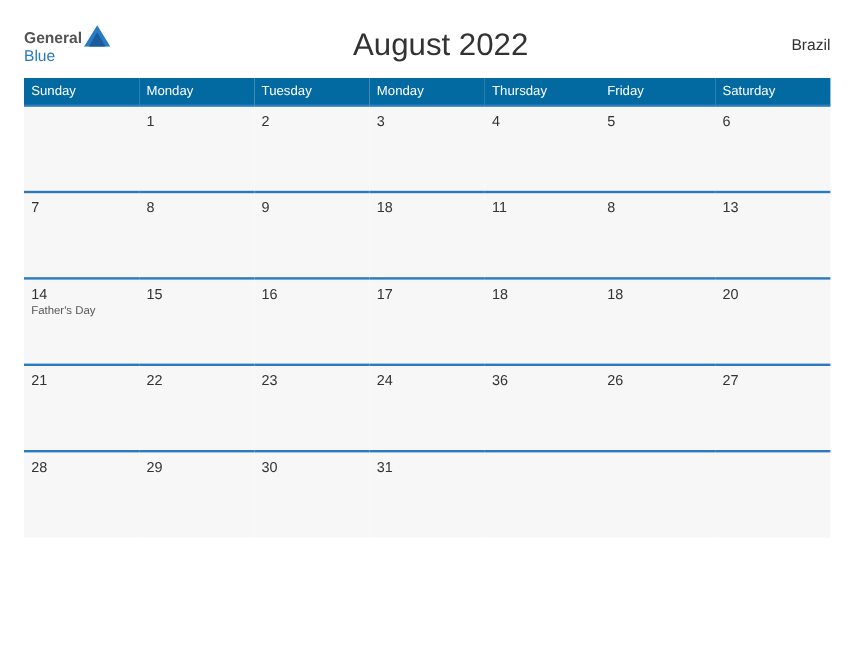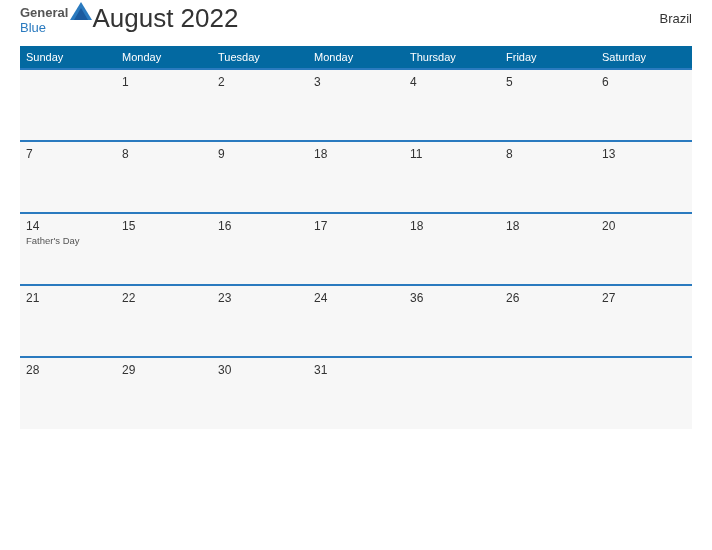--- a/index.html
+++ b/index.html
@@ -6,21 +6,21 @@
     body {
       width: 712px;
       height: 550px;
       background: #fff;
       font-family: Arial, sans-serif;
       overflow: hidden;
     }
     .page {
       width: 712px;
       height: 431px;
-      padding: 3px 20px 10px 20px;
+      padding: 22px 20px 10px 20px;
       display: flex;
       flex-direction: column;
     }
     .header {
       display: flex;
       align-items: center;
       justify-content: space-between;
       margin-bottom: 12px;
     }
     .logo-text-general {
@@ -48,21 +48,21 @@
       align-items: flex-start;
     }
     .logo-row {
       display: flex;
       align-items: center;
     }
     .calendar-title {
       font-size: 26px;
       font-weight: normal;
       color: #333;
-      text-align: left;
+      text-align: center;
       flex: 1;
     }
     .country-label {
       font-size: 13px;
       color: #333;
       min-width: 50px;
       text-align: right;
     }
     .calendar-table {
       width: 100%;

